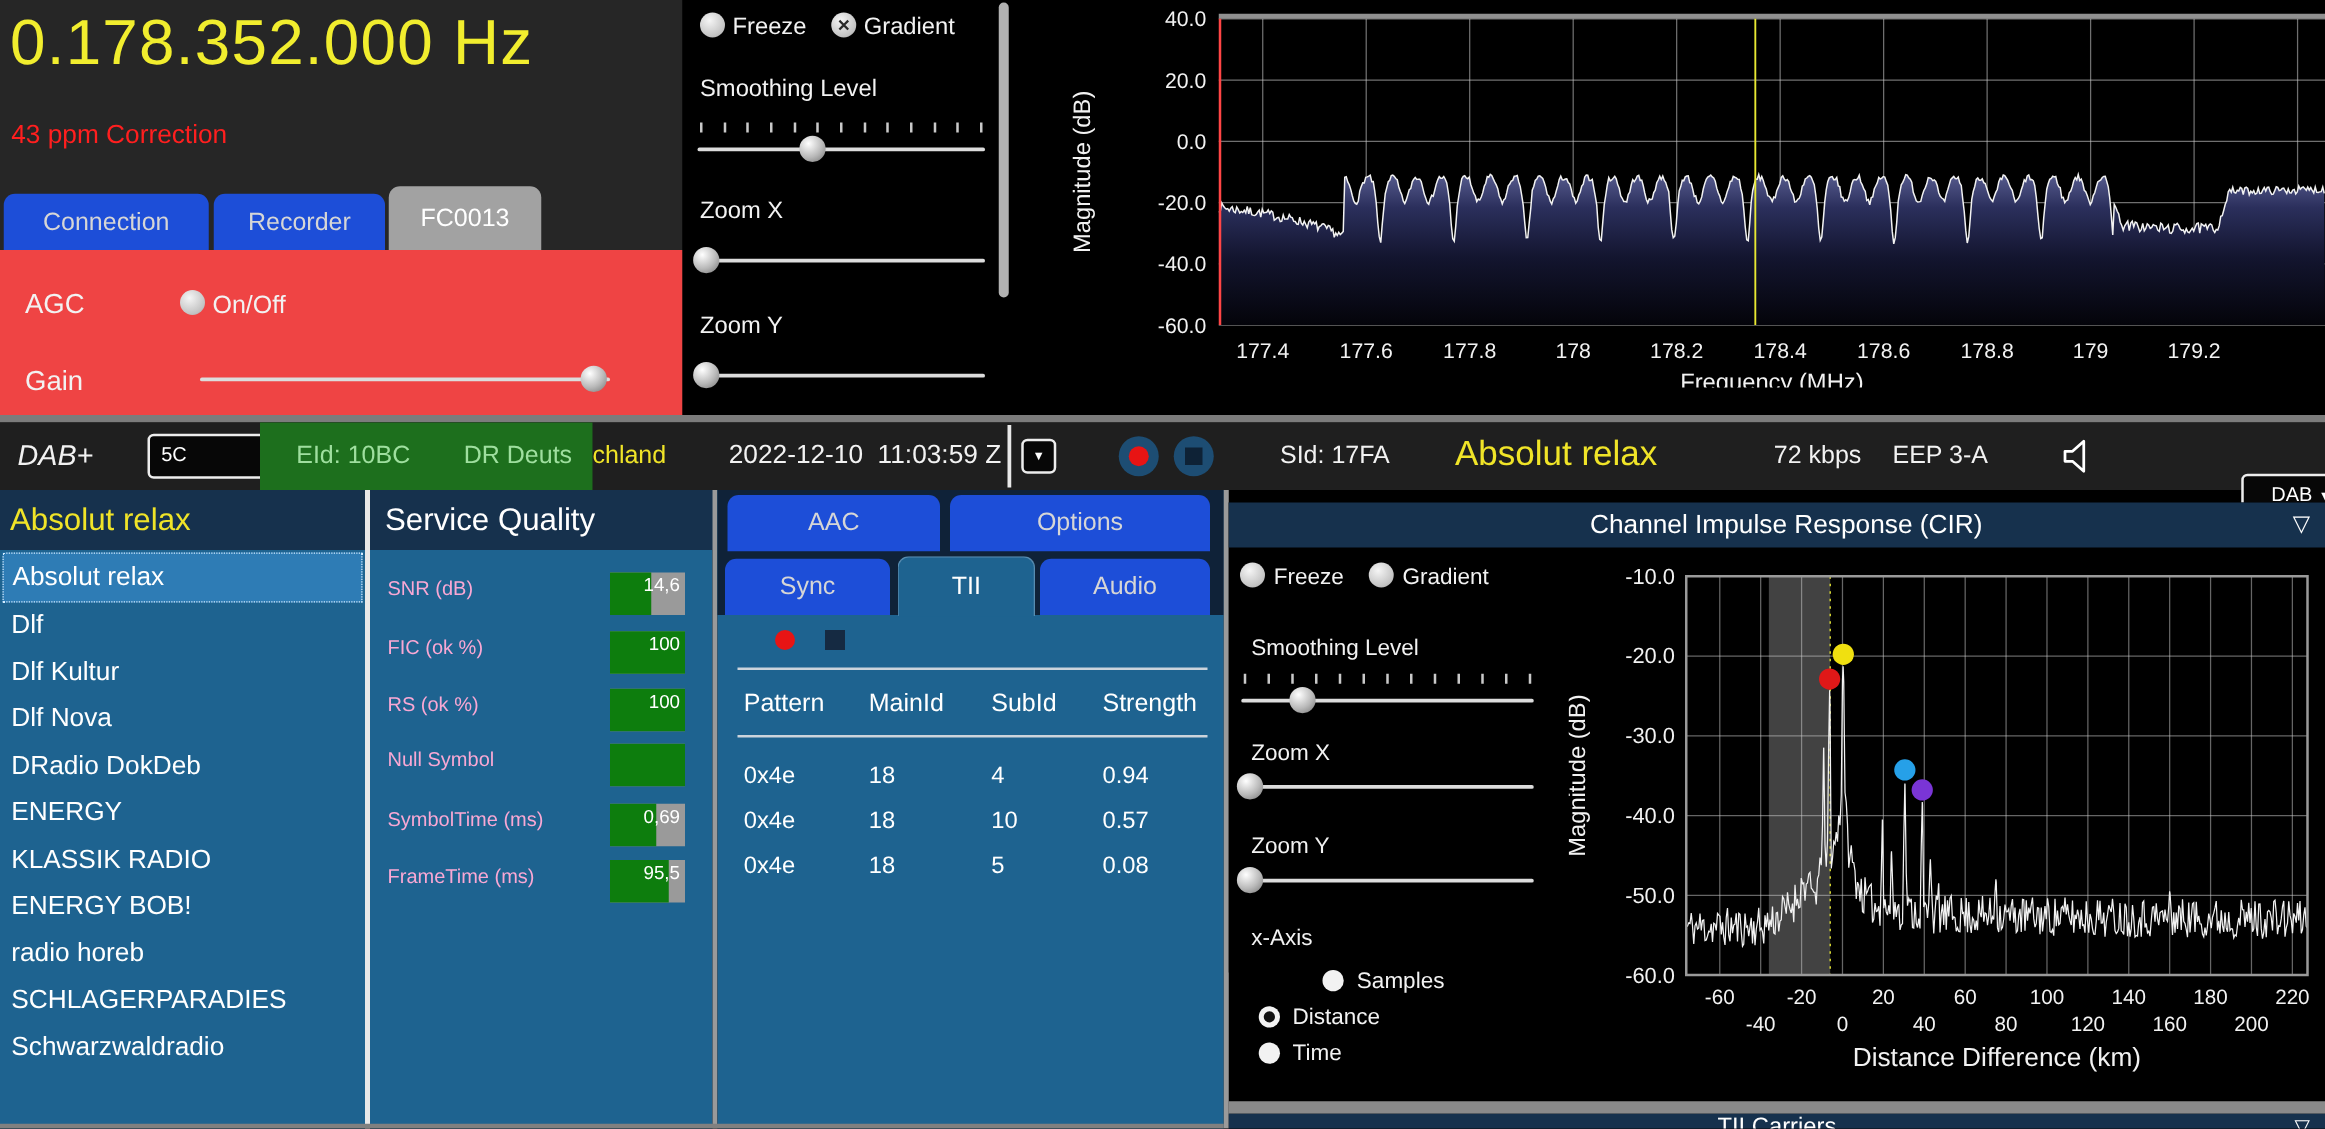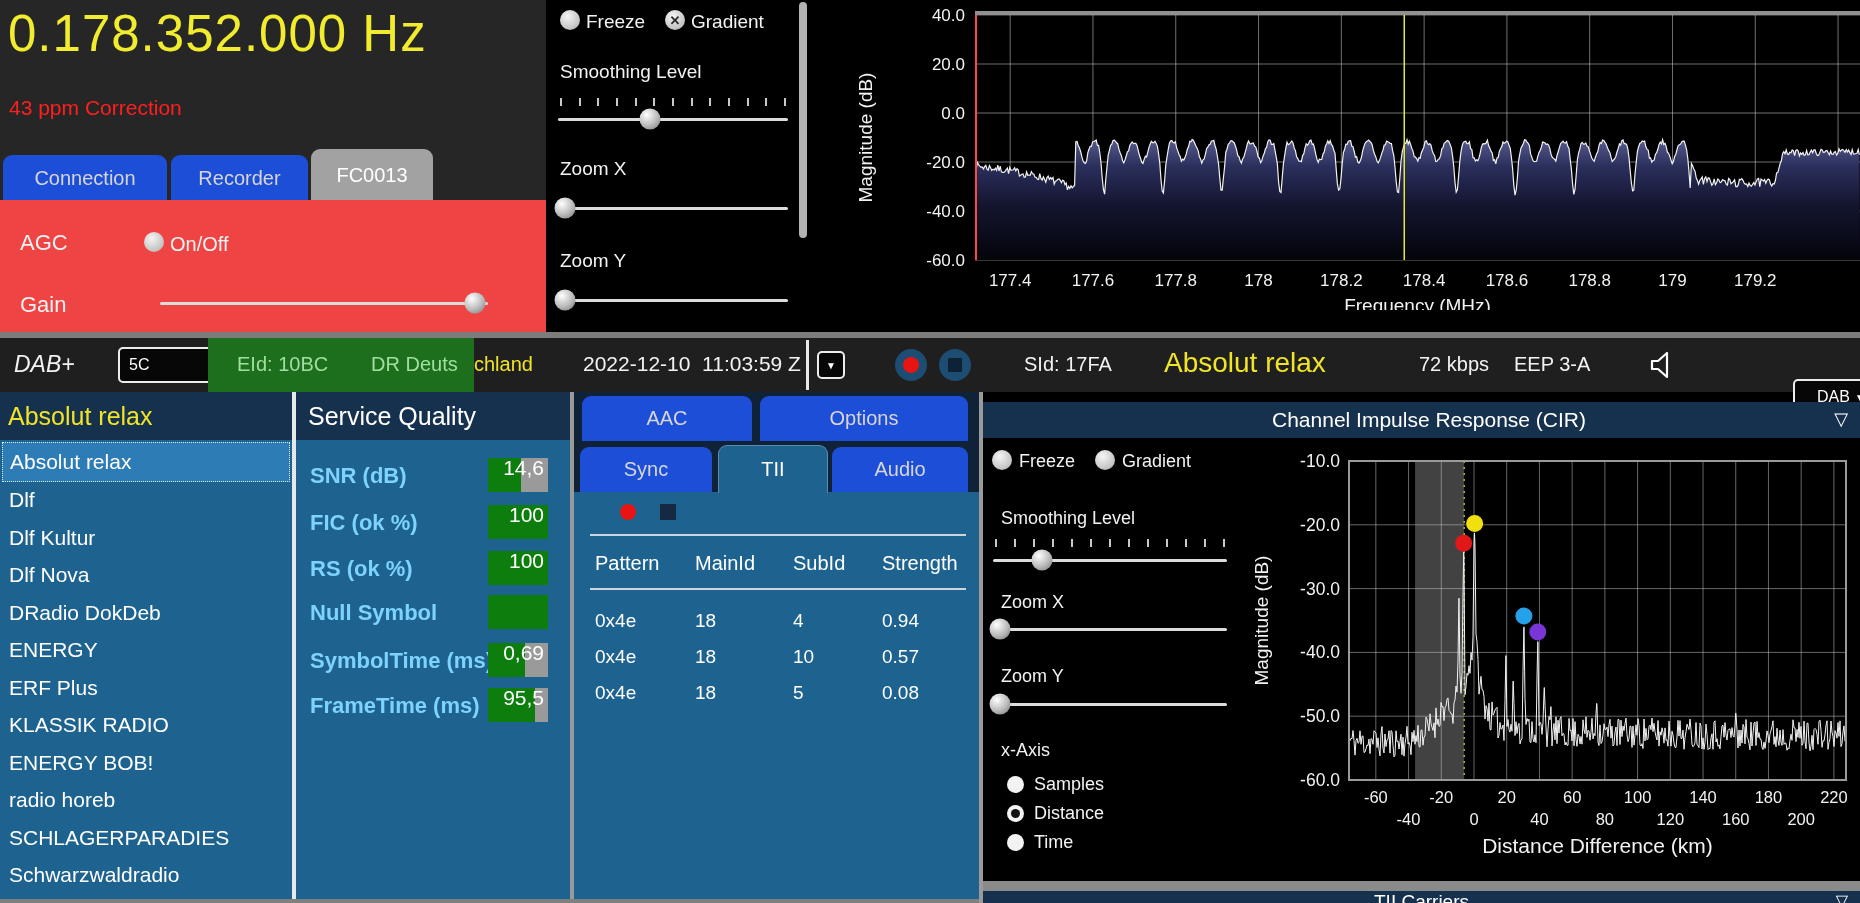--- a/index.html
+++ b/index.html
@@ -18,24 +18,24 @@
   .tab{position:absolute;border-radius:9px 9px 0 0;display:flex;align-items:center;justify-content:center;
        background:#1d4ed8;color:#d6d6d6;font-size:20px;}
   .tab.active-grey{background:#a2a2a2;color:#ffffff;}
   .tab.active-blue{background:#1e6390;color:#ffffff;border:1px solid #578cb0;border-bottom:none;}
   .combo{position:absolute;background:#070707;border:2px solid #ededed;border-radius:5px;color:#fff;
          display:flex;align-items:center;justify-content:space-between;padding:0 9px;font-size:16px;}
   .combo .arr{font-size:10px;color:#fff;}
   .panel-header{position:absolute;background:#16314d;display:flex;align-items:center;}
   .svc-item{height:37.5px;display:flex;align-items:center;padding-left:7px;font-size:21px;color:#fff;}
   .svc-item.sel{background:#2e7cb5;border:1px dotted #d4ecff;}
-  .q-row-label{position:absolute;font-size:22px;color:#7dd3fc;font-weight:bold;}
+  .q-row-label{position:absolute;font-size:16px;color:#f9a8d4;}
   .q-bar{position:absolute;width:60px;height:34px;background:#9a9a9a;}
   .q-bar .fill{position:absolute;left:0;top:0;bottom:0;background:#0d7d0d;}
-  .q-bar .val{position:absolute;right:4px;top:0;bottom:14px;display:flex;align-items:center;font-size:21px;color:#fff;}
+  .q-bar .val{position:absolute;right:4px;top:0;bottom:14px;display:flex;align-items:center;font-size:15px;color:#fff;}
   .tii-cell{position:absolute;font-size:19px;color:#fff;white-space:nowrap;}
   .tickrow{position:absolute;display:flex;justify-content:space-between;}
   .tickrow i{display:block;width:2px;height:8px;background:#c9c9c9;}
   svg text{font-family:"Liberation Sans",sans-serif;fill:#f2f2f2;}
 </style>
 </head>
 <body>
 
 <div id="root">
 
@@ -191,21 +191,20 @@
     <div class="panel-header" style="left:0;top:0;width:292px;height:48px;">
       <span class="lbl" style="margin-left:8px;font-size:25px;color:#f0e428;">Absolut relax</span>
     </div>
     <div class="abs" style="left:2px;top:50px;width:288px;height:460px;">
         <div class="svc-item sel">Absolut relax</div>
         <div class="svc-item">Dlf</div>
         <div class="svc-item">Dlf Kultur</div>
         <div class="svc-item">Dlf Nova</div>
         <div class="svc-item">DRadio DokDeb</div>
         <div class="svc-item">ENERGY</div>
-        <div class="svc-item">ERF Plus</div>
         <div class="svc-item">KLASSIK RADIO</div>
         <div class="svc-item">ENERGY BOB!</div>
         <div class="svc-item">radio horeb</div>
         <div class="svc-item">SCHLAGERPARADIES</div>
         <div class="svc-item">Schwarzwaldradio</div>
       </div>
   </div>
   <div class="abs" style="left:292px;top:392px;width:4px;height:511px;background:#e8e8e8;"></div>
 
   <div class="abs" style="left:296px;top:392px;width:274px;height:511px;background:#1e6390;">
@@ -315,21 +314,21 @@
       <div class="groove" style="left:0;right:0;top:10px;"></div>
       <div class="thumb" style="top: 11px; left: 3%;"></div>
     </div>
     <div class="abs lbl" style="left:18px;top:264px;font-size:18px;">Zoom Y</div>
     <div class="abs" style="left:10px;top:291px;width:234px;height:24px;">
       <div class="groove" style="left:0;right:0;top:10px;"></div>
       <div class="thumb" style="top: 11px; left: 3%;"></div>
     </div>
     <div class="abs lbl" style="left:18px;top:338px;font-size:18px;">x-Axis</div>
     <div class="abs" style="left:24px;top:368px;width:200px;height:100px;">
-        <div style="display: flex; align-items: center; height: 29px; gap: 10px;">
+        <div style="display: flex; align-items: center; height: 29px; gap: 10px; justify-content: center;">
           <span class="radio2"></span>
           <span style="font-size: 18px;">Samples</span>
         </div>
         <div style="display: flex; align-items: center; height: 29px; gap: 10px;">
           <span class="radio2">
             <span class="dot"></span>
           </span>
           <span style="font-size: 18px;">Distance</span>
         </div>
         <div style="display: flex; align-items: center; height: 29px; gap: 10px;">

